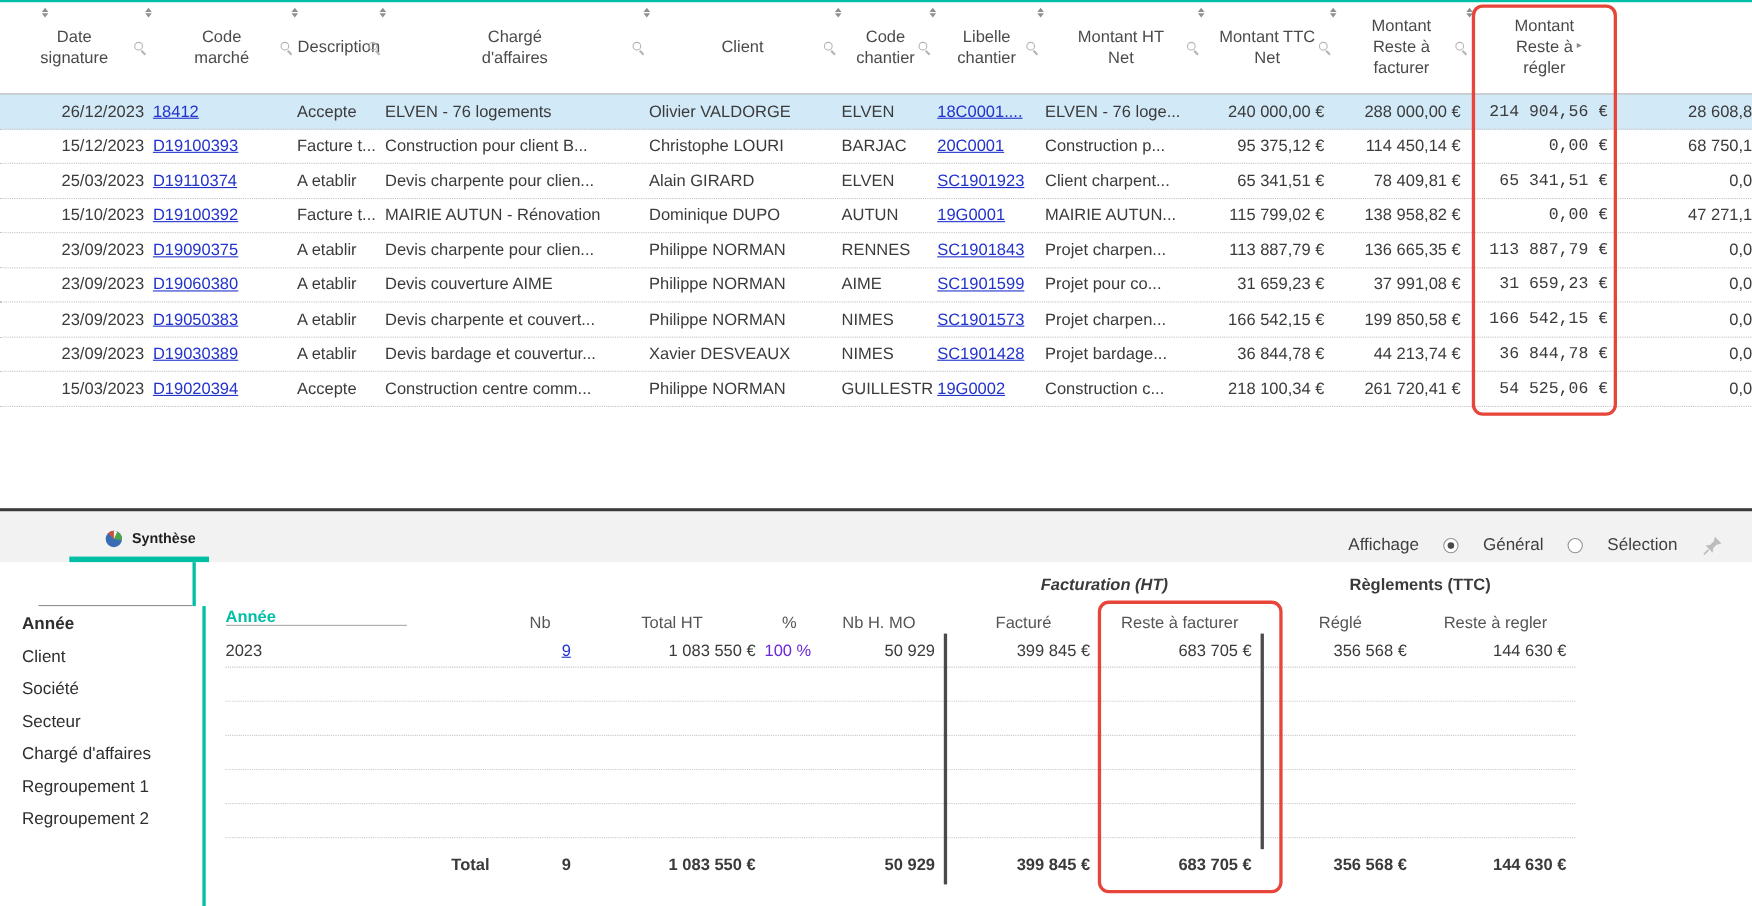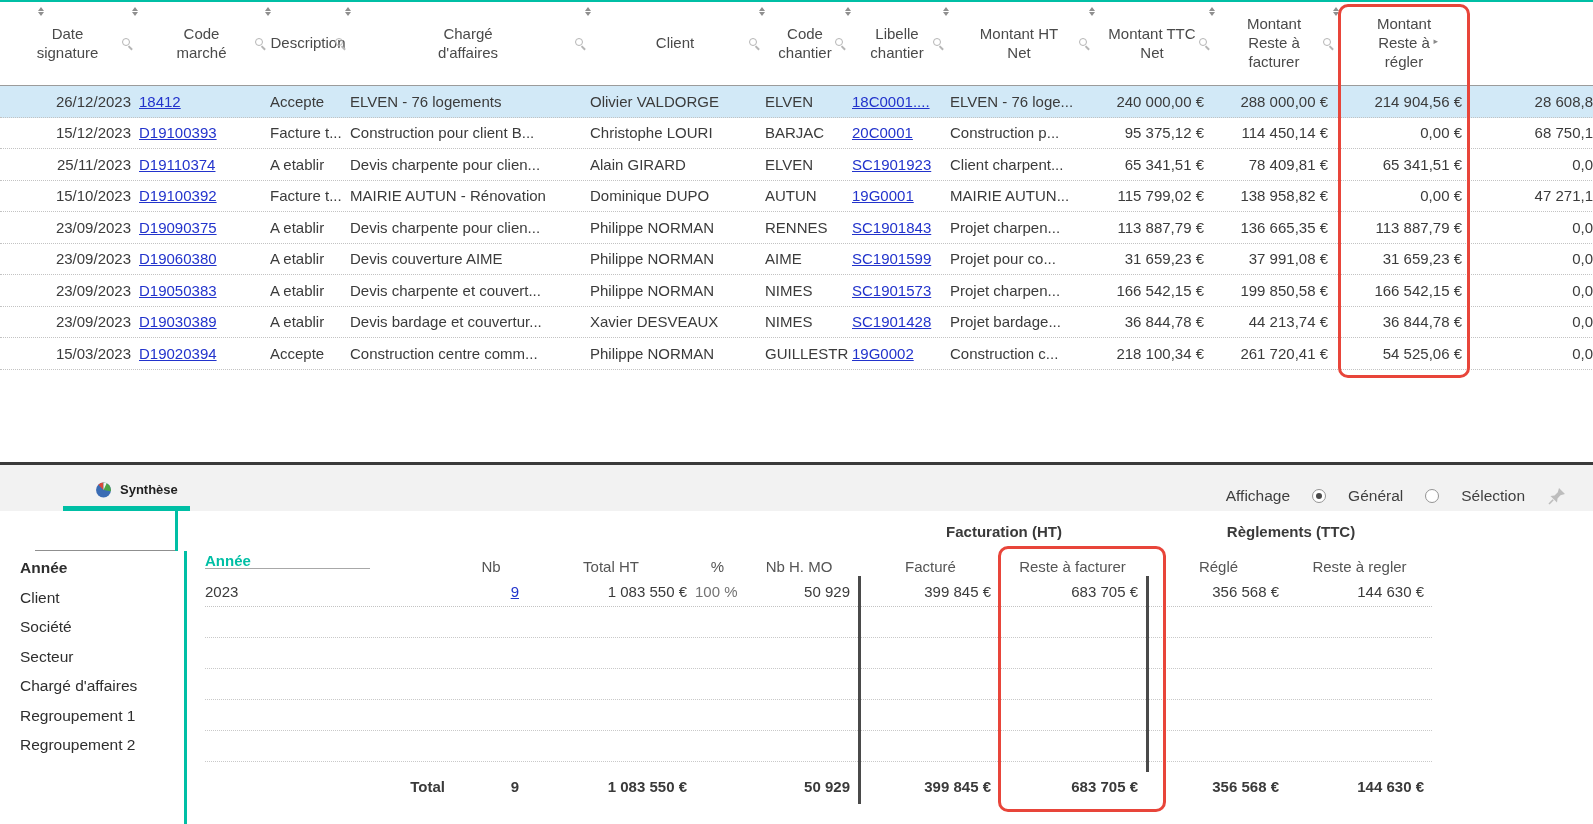--- a/index.html
+++ b/index.html
@@ -38,21 +38,21 @@
   .c{overflow:hidden;white-space:nowrap;}
   .c.date{text-align:right;padding-right:4px;}
   .c.code{padding-left:4px;}
   .c.etat{padding-left:2px;}
   .c.desc{padding-left:2px;}
   .c.charge{padding-left:2px;}
   .c.client{padding-left:3px;}
   .c.chantier{padding-left:4px;}
   .c.libelle{padding-left:4px;}
   .c.num{text-align:right;padding-right:8px;}
-  .c.raf{padding-right:10px;}
+  .c.raf{padding-right:10px;font-family:Liberation Mono, monospace;}
   .c.rar{text-align:right;padding-right:3px;}
   a{color:var(--link);text-decoration:underline;cursor:pointer;}
 
   
   .redbox{position:absolute;border:3px solid var(--red);border-radius:10px;z-index:50;pointer-events:none;}
   #redbox-top{left:1338px;top:4px;width:132px;height:374px;}
   #redbox-bottom{left:998px;top:546px;width:168px;height:266px;}
 
   
   .hr-dark{position:absolute;top:462px;left:0;width:100%;height:3px;background:#3a3a3a;}
@@ -79,23 +79,23 @@
   .brow.group{height:28px;font-weight:bold;color:#3a3a3a;}
   .brow.bheader{height:31px;color:#555;}
   .brow.bdata{height:31px;border-bottom:1px dotted #c3c3c3;}
   .brow.bempty{height:31px;border-bottom:1px dotted #c9c9c9;}
   .brow.btotal{height:36px;margin-top:6px;font-weight:bold;color:#3a3a3a;}
   .bc{overflow:hidden;white-space:nowrap;}
   .bc.center{text-align:center;margin-top:12px;}
   .bc.right{text-align:right;padding-right:8px;}
   .bc.annee-h{color:var(--teal);font-weight:bold;position:relative;}
   .bc.annee-h::after{content:"";position:absolute;left:0;bottom:0;width:165px;height:1px;background:#a8a8a8;}
-  .bc.pct{color:#737373;}
+  .bc.pct{color:#6d28d9;}
   .bc.total-label{text-align:right;padding-right:10px;}
-  .gh1{grid-column:7/9;text-align:center;}
+  .gh1{grid-column:7/9;text-align:center;font-style:italic;}
   .gh2{grid-column:10/12;text-align:center;}
   .vsep{position:absolute;background:#4a4a4a;width:3px;z-index:5;}
   #vsep-left{left:858px;top:576px;height:228px;}
   #vsep-right{left:1146px;top:576px;height:196px;}
 </style>
 </head>
 <body>
 
 <div class="topline"></div>
 
@@ -190,21 +190,21 @@
     <div class="c charge">Christophe LOURI</div>
     <div class="c client">BARJAC</div>
     <div class="c chantier"><a>20C0001</a></div>
     <div class="c libelle">Construction p...</div>
     <div class="c num ht">95 375,12 €</div>
     <div class="c num ttc">114 450,14 €</div>
     <div class="c num raf">0,00 €</div>
     <div class="c rar">68 750,1</div>
   </div>
       <div class="trow">
-    <div class="c date">25/11/2023</div>
+    <div class="c date">25/03/2023</div>
     <div class="c code"><a>D19110374</a></div>
     <div class="c etat">A etablir</div>
     <div class="c desc">Devis charpente pour clien...</div>
     <div class="c charge">Alain GIRARD</div>
     <div class="c client">ELVEN</div>
     <div class="c chantier"><a>SC1901923</a></div>
     <div class="c libelle">Client charpent...</div>
     <div class="c num ht">65 341,51 €</div>
     <div class="c num ttc">78 409,81 €</div>
     <div class="c num raf">65 341,51 €</div>

